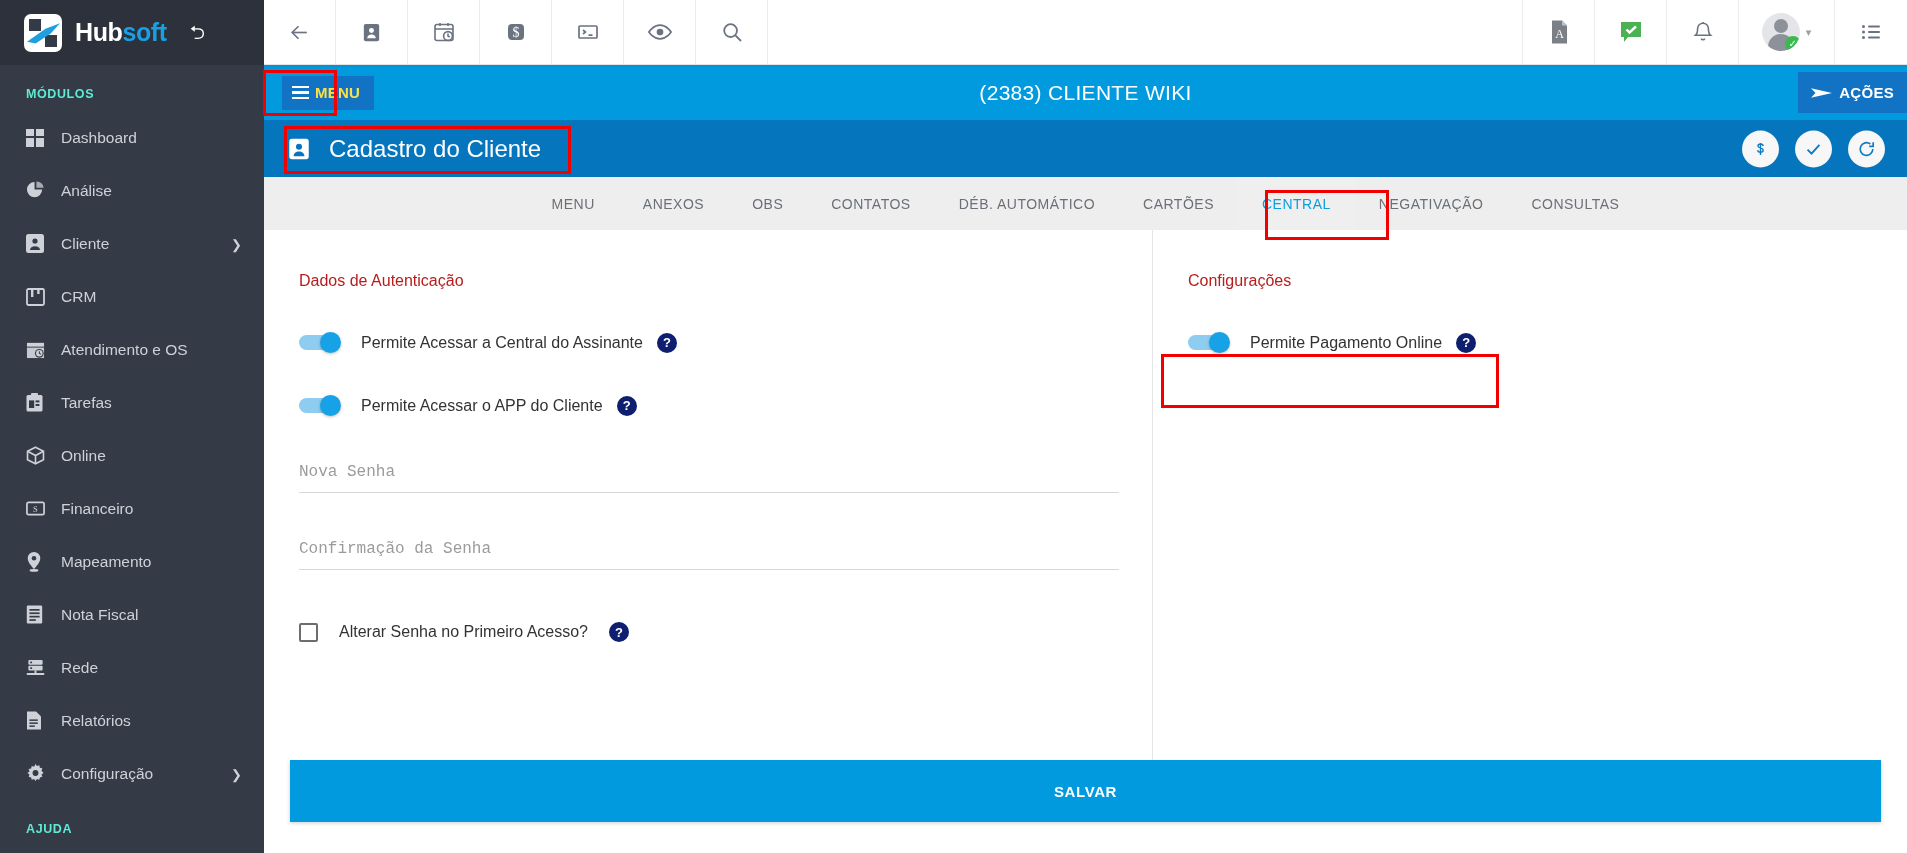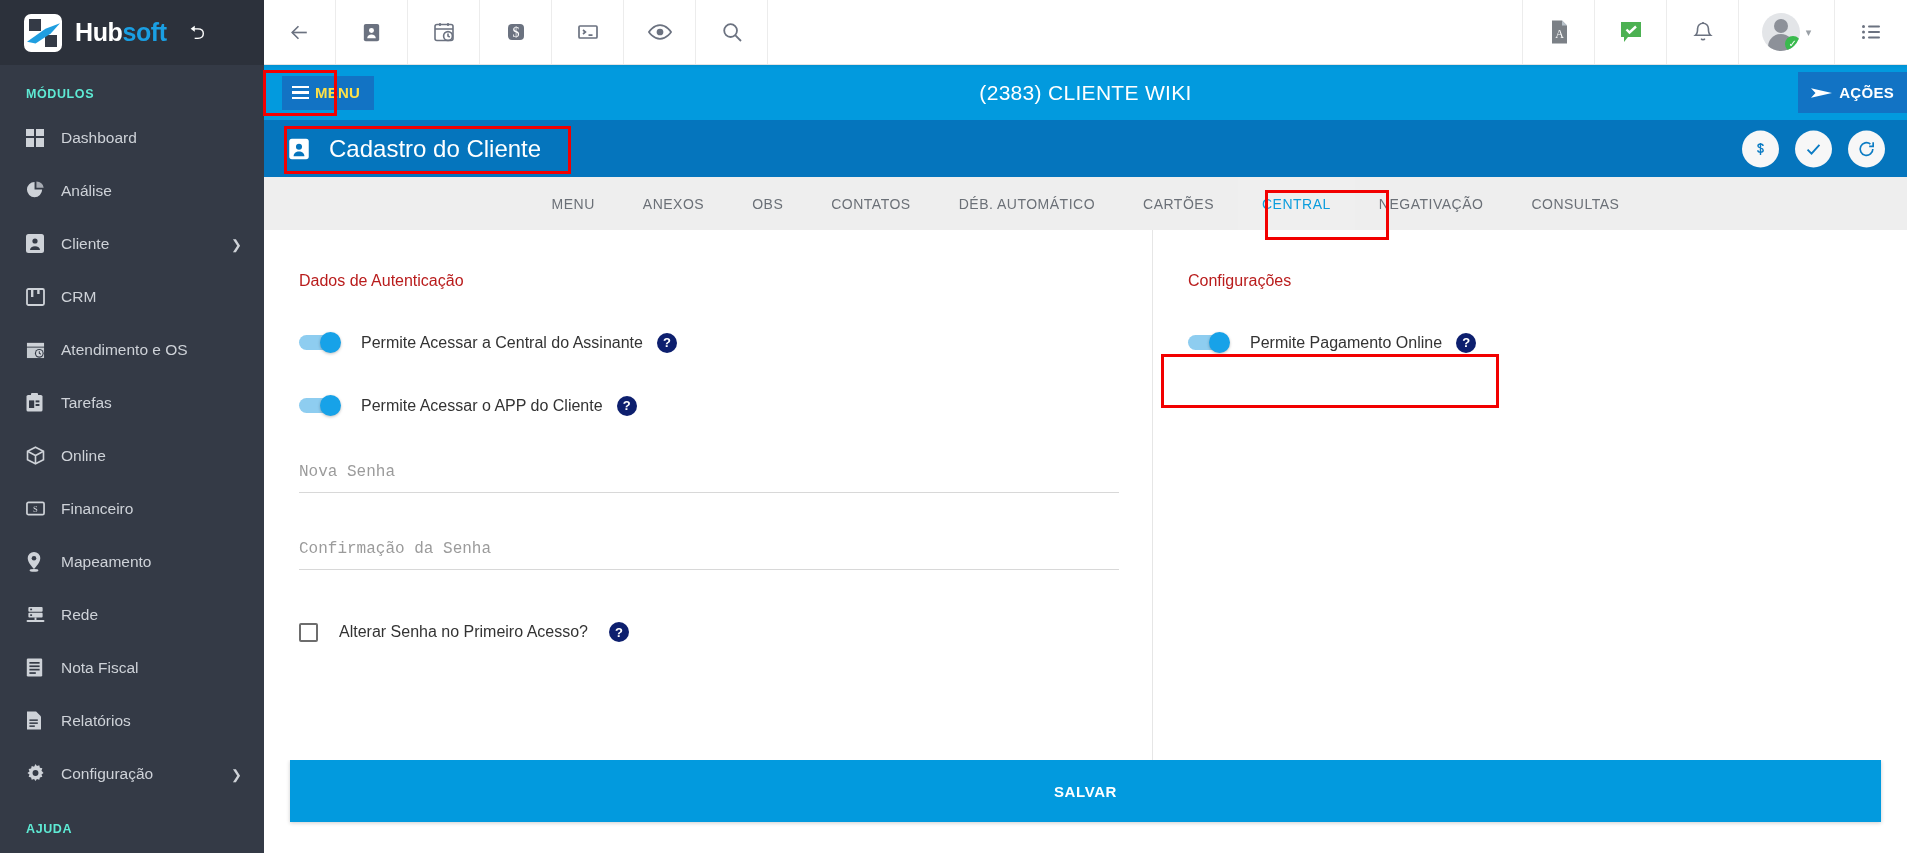--- a/index.html
+++ b/index.html
@@ -418,42 +418,42 @@
             <svg width="16" height="20" viewBox="0 0 16 20" fill="currentColor">
               <path d="M8 0a6.3 6.3 0 00-6.3 6.3C1.7 11 8 17 8 17s6.3-6 6.3-10.7A6.3 6.3 0 008 0z"></path>
               <circle cx="8" cy="6.2" r="2.3" fill="#343a46"></circle>
               <ellipse cx="8" cy="18.4" rx="4.4" ry="1.4"></ellipse>
             </svg>
           </span>
           <span class="side-label">Mapeamento</span>
         </div>
         <div class="side-item">
           <span class="side-ico">
+            <svg width="17" height="19" viewBox="0 0 17 19" fill="currentColor">
+              <rect x="0.8" y="0.6" width="15.4" height="17.8" rx="1.2"></rect>
+              <rect x="3.4" y="4" width="10.2" height="1.7" fill="#343a46"></rect>
+              <rect x="3.4" y="7.4" width="10.2" height="1.7" fill="#343a46"></rect>
+              <rect x="3.4" y="10.8" width="10.2" height="1.7" fill="#343a46"></rect>
+              <rect x="3.4" y="14.2" width="6.4" height="1.7" fill="#343a46"></rect>
+            </svg>
+          </span>
+          <span class="side-label">Nota Fiscal</span>
+        </div>
+        <div class="side-item">
+          <span class="side-ico">
             <svg width="19" height="17" viewBox="0 0 20 17" fill="currentColor">
               <rect x="2.5" y="0.6" width="15" height="5" rx="1"></rect>
               <rect x="2.5" y="6.6" width="15" height="5" rx="1"></rect>
               <rect x="4.4" y="2.3" width="2" height="1.7" fill="#343a46"></rect>
               <rect x="4.4" y="8.3" width="2" height="1.7" fill="#343a46"></rect>
               <rect x="0.6" y="14.4" width="18.8" height="2" rx="1"></rect>
               <rect x="9" y="11.6" width="2" height="3"></rect>
             </svg>
           </span>
           <span class="side-label">Rede</span>
-        </div>
-        <div class="side-item">
-          <span class="side-ico">
-            <svg width="17" height="19" viewBox="0 0 17 19" fill="currentColor">
-              <rect x="0.8" y="0.6" width="15.4" height="17.8" rx="1.2"></rect>
-              <rect x="3.4" y="4" width="10.2" height="1.7" fill="#343a46"></rect>
-              <rect x="3.4" y="7.4" width="10.2" height="1.7" fill="#343a46"></rect>
-              <rect x="3.4" y="10.8" width="10.2" height="1.7" fill="#343a46"></rect>
-              <rect x="3.4" y="14.2" width="6.4" height="1.7" fill="#343a46"></rect>
-            </svg>
-          </span>
-          <span class="side-label">Nota Fiscal</span>
         </div>
         <div class="side-item">
           <span class="side-ico">
             <svg width="16" height="19" viewBox="0 0 16 19" fill="currentColor">
               <path d="M1 0.6h9l5 5v12.8H1z"></path>
               <path d="M10 0.6l5 5h-5z" opacity="0.55"></path>
               <rect x="3.4" y="8.4" width="8.4" height="1.5" fill="#343a46"></rect>
               <rect x="3.4" y="11.4" width="8.4" height="1.5" fill="#343a46"></rect>
               <rect x="3.4" y="14.4" width="5.4" height="1.5" fill="#343a46"></rect>
             </svg>

